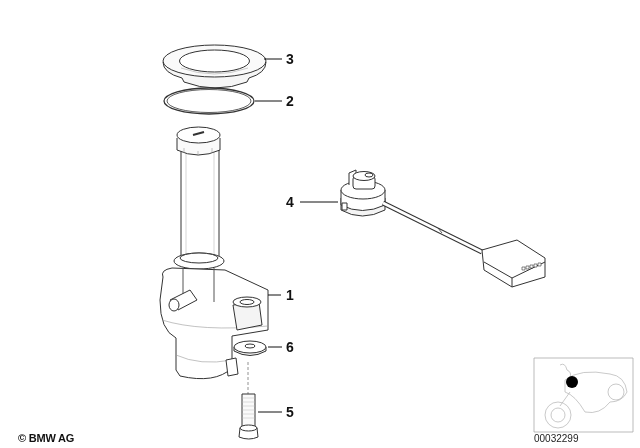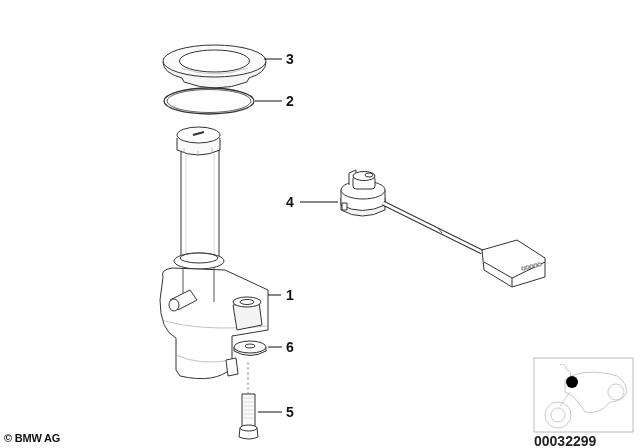--- a/index.html
+++ b/index.html
@@ -1,20 +1,20 @@
 <!DOCTYPE html>
 <html><head>
   <meta charset="utf-8">
   <style>
     html, body { margin:0; padding:0; background:#ffffff; }
     #canvas { position:relative; width:640px; height:448px; background:#ffffff; overflow:hidden; font-family:"Liberation Sans", sans-serif; }
     svg { position:absolute; left:0; top:0; }
     .callout { position:absolute; font-weight:bold; font-size:14px; color:#111; line-height:14px; }
-    .copyright { position:absolute; left:4px; top:432px; font-size:11px; color:#111; font-weight:bold; letter-spacing:-0.2px; }
-    .diagram-id { position:absolute; left:534px; top:433px; font-size:14px; color:#222;font-weight:bold; }
+    .copyright { position:absolute; left:18px; top:432px; font-size:11px; color:#111; font-weight:bold; letter-spacing:-0.2px; }
+    .diagram-id { position:absolute; left:534px; top:433px; font-size:10px; color:#222; }
   </style>
 </head>
 <body>
 
 <div id="canvas">
   <svg width="640" height="448" viewBox="0 0 640 448">
     <g fill="#fff" stroke="#333" stroke-width="1" stroke-linejoin="round">
 
       <g>
         <path d="M163 62 Q163 73 182 78 L184 82 Q200 88 215 88 Q232 88 247 82 L249 78 Q266 73 266 62" fill="#f6f6f6"></path>

